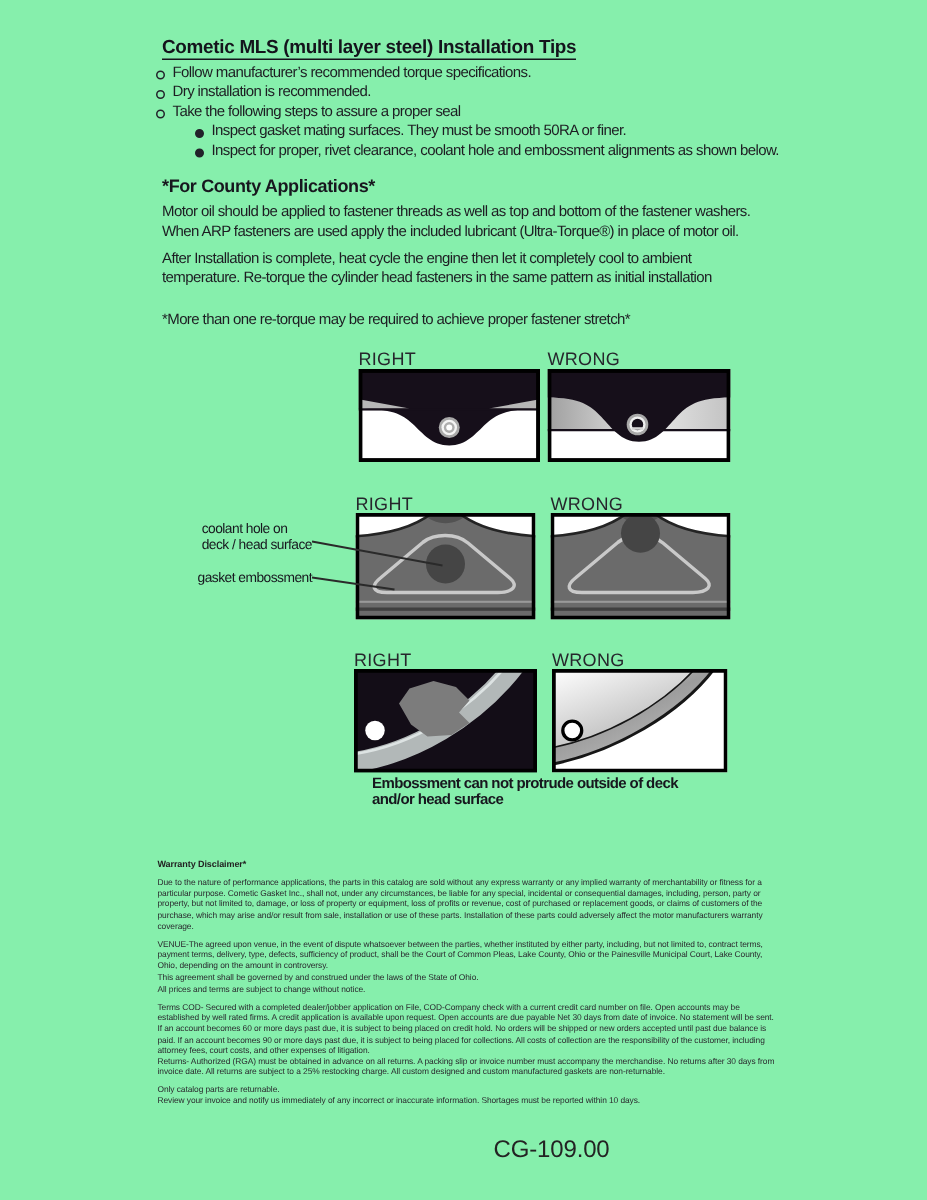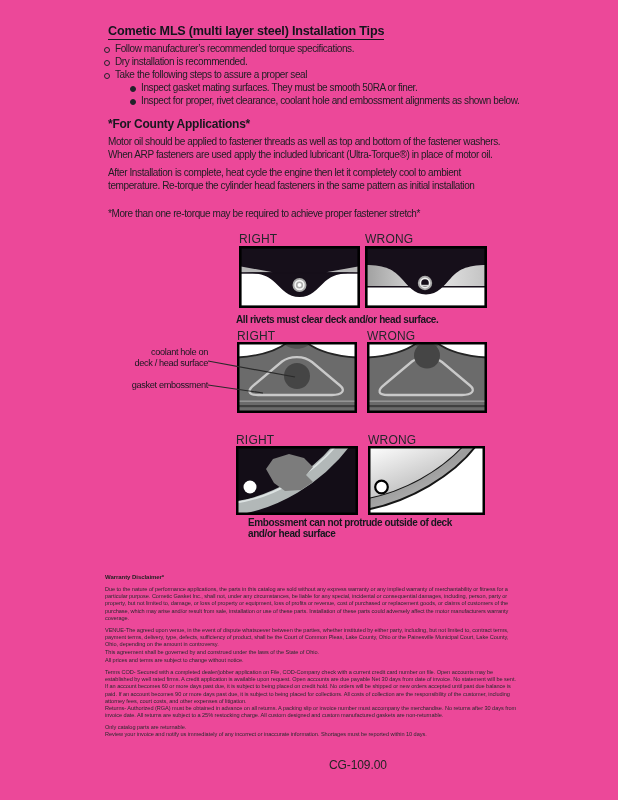--- a/index.html
+++ b/index.html
@@ -1,35 +1,35 @@
 <!DOCTYPE html>
 <html><head>
 <meta charset="utf-8">
 <style>
   html,body{margin:0;padding:0;background:#fff;}
-  .page{position:relative;width:618px;height:800px;background:#ec4899;overflow:hidden;
+  .page{position:relative;width:618px;height:800px;background:#86efac;overflow:hidden;
         font-family:"Liberation Sans","DejaVu Sans",sans-serif;color:#1d1d1d;}
   .abs{position:absolute;}
   .title{left:108px;top:24px;font-size:12.6px;font-weight:bold;letter-spacing:-0.2px;
          color:#14141c;border-bottom:1.7px solid #14141c;padding-bottom:1px;}
   .body-text{font-size:10px;letter-spacing:-0.4px;line-height:13px;color:#1d1d22;}
   .bullets{left:104px;top:42px;}
   .subbullets{left:130px;top:81px;}
   .brow{display:flex;align-items:center;height:13px;}
   .bmark{flex:0 0 auto;width:4px;height:4px;border:1.1px solid #22222a;border-radius:50%;
          margin:3.5px 5px 0 0;}
   .bmark.filled{background:#22222a;}
   .h2{font-size:12px;font-weight:bold;letter-spacing:-0.25px;color:#17171e;}
   .note{font-size:10px;letter-spacing:-0.4px;color:#1d1d22;}
   .dlabel{font-size:12px;letter-spacing:0.2px;color:#26262c;text-align:left;}
   .caption{font-size:10px;font-weight:bold;letter-spacing:-0.4px;color:#17171e;line-height:11px;}
-  .callout{font-size:9.2px;letter-spacing:-0.35px;color:#17171e;text-align:right;line-height:10.5px;}
+  .callout{font-size:9.2px;letter-spacing:-0.35px;color:#17171e;text-align:left;line-height:10.5px;}
   .tiny{font-size:5.6px;letter-spacing:-0.05px;line-height:7.2px;color:#2a2a2e;width:412px;}
   .tiny-h{font-size:6px;font-weight:bold;color:#222;}
-  .footer-code{font-size:12px;letter-spacing:-0.1px;color:#232323;text-align:center;}
+  .footer-code{font-size:16px;letter-spacing:-0.1px;color:#232323;text-align:center;}
   svg{display:block;}
 </style>
 </head>
 <body>
 
 <div class="page">
 
   <div class="abs title">Cometic MLS (multi layer steel) Installation Tips</div>
 
   <div class="abs bullets body-text">
@@ -104,21 +104,20 @@
       <g>
         <circle cx="60" cy="37" r="7.2" fill="#a8a8a8"></circle>
         <circle cx="60" cy="37" r="5.4" fill="#efefef"></circle>
         <circle cx="60" cy="37" r="3.8" fill="#160f1a"></circle>
         <rect x="56.2" y="38.8" width="7.6" height="1.7" fill="#d4d4d4"></rect>
       </g>
       <rect x="1.3" y="1.3" width="119.4" height="59.4" fill="none" stroke="#000" stroke-width="2.6"></rect>
     </svg>
   </div>
 
-  <div class="abs caption" style="left:236px;top:314px;">All rivets must clear deck and/or head surface.</div>
 
   <div class="abs dlabel" style="left:237px;top:329px;width:120px;">RIGHT</div>
   <div class="abs dlabel" style="left:367px;top:329px;width:120px;">WRONG</div>
 
   <div class="abs callout" style="right:410px;top:347px;">
     <div>coolant hole on</div>
     <div>deck / head surface</div>
   </div>
   <div class="abs callout" style="right:410px;top:380px;">gasket embossment</div>
 

